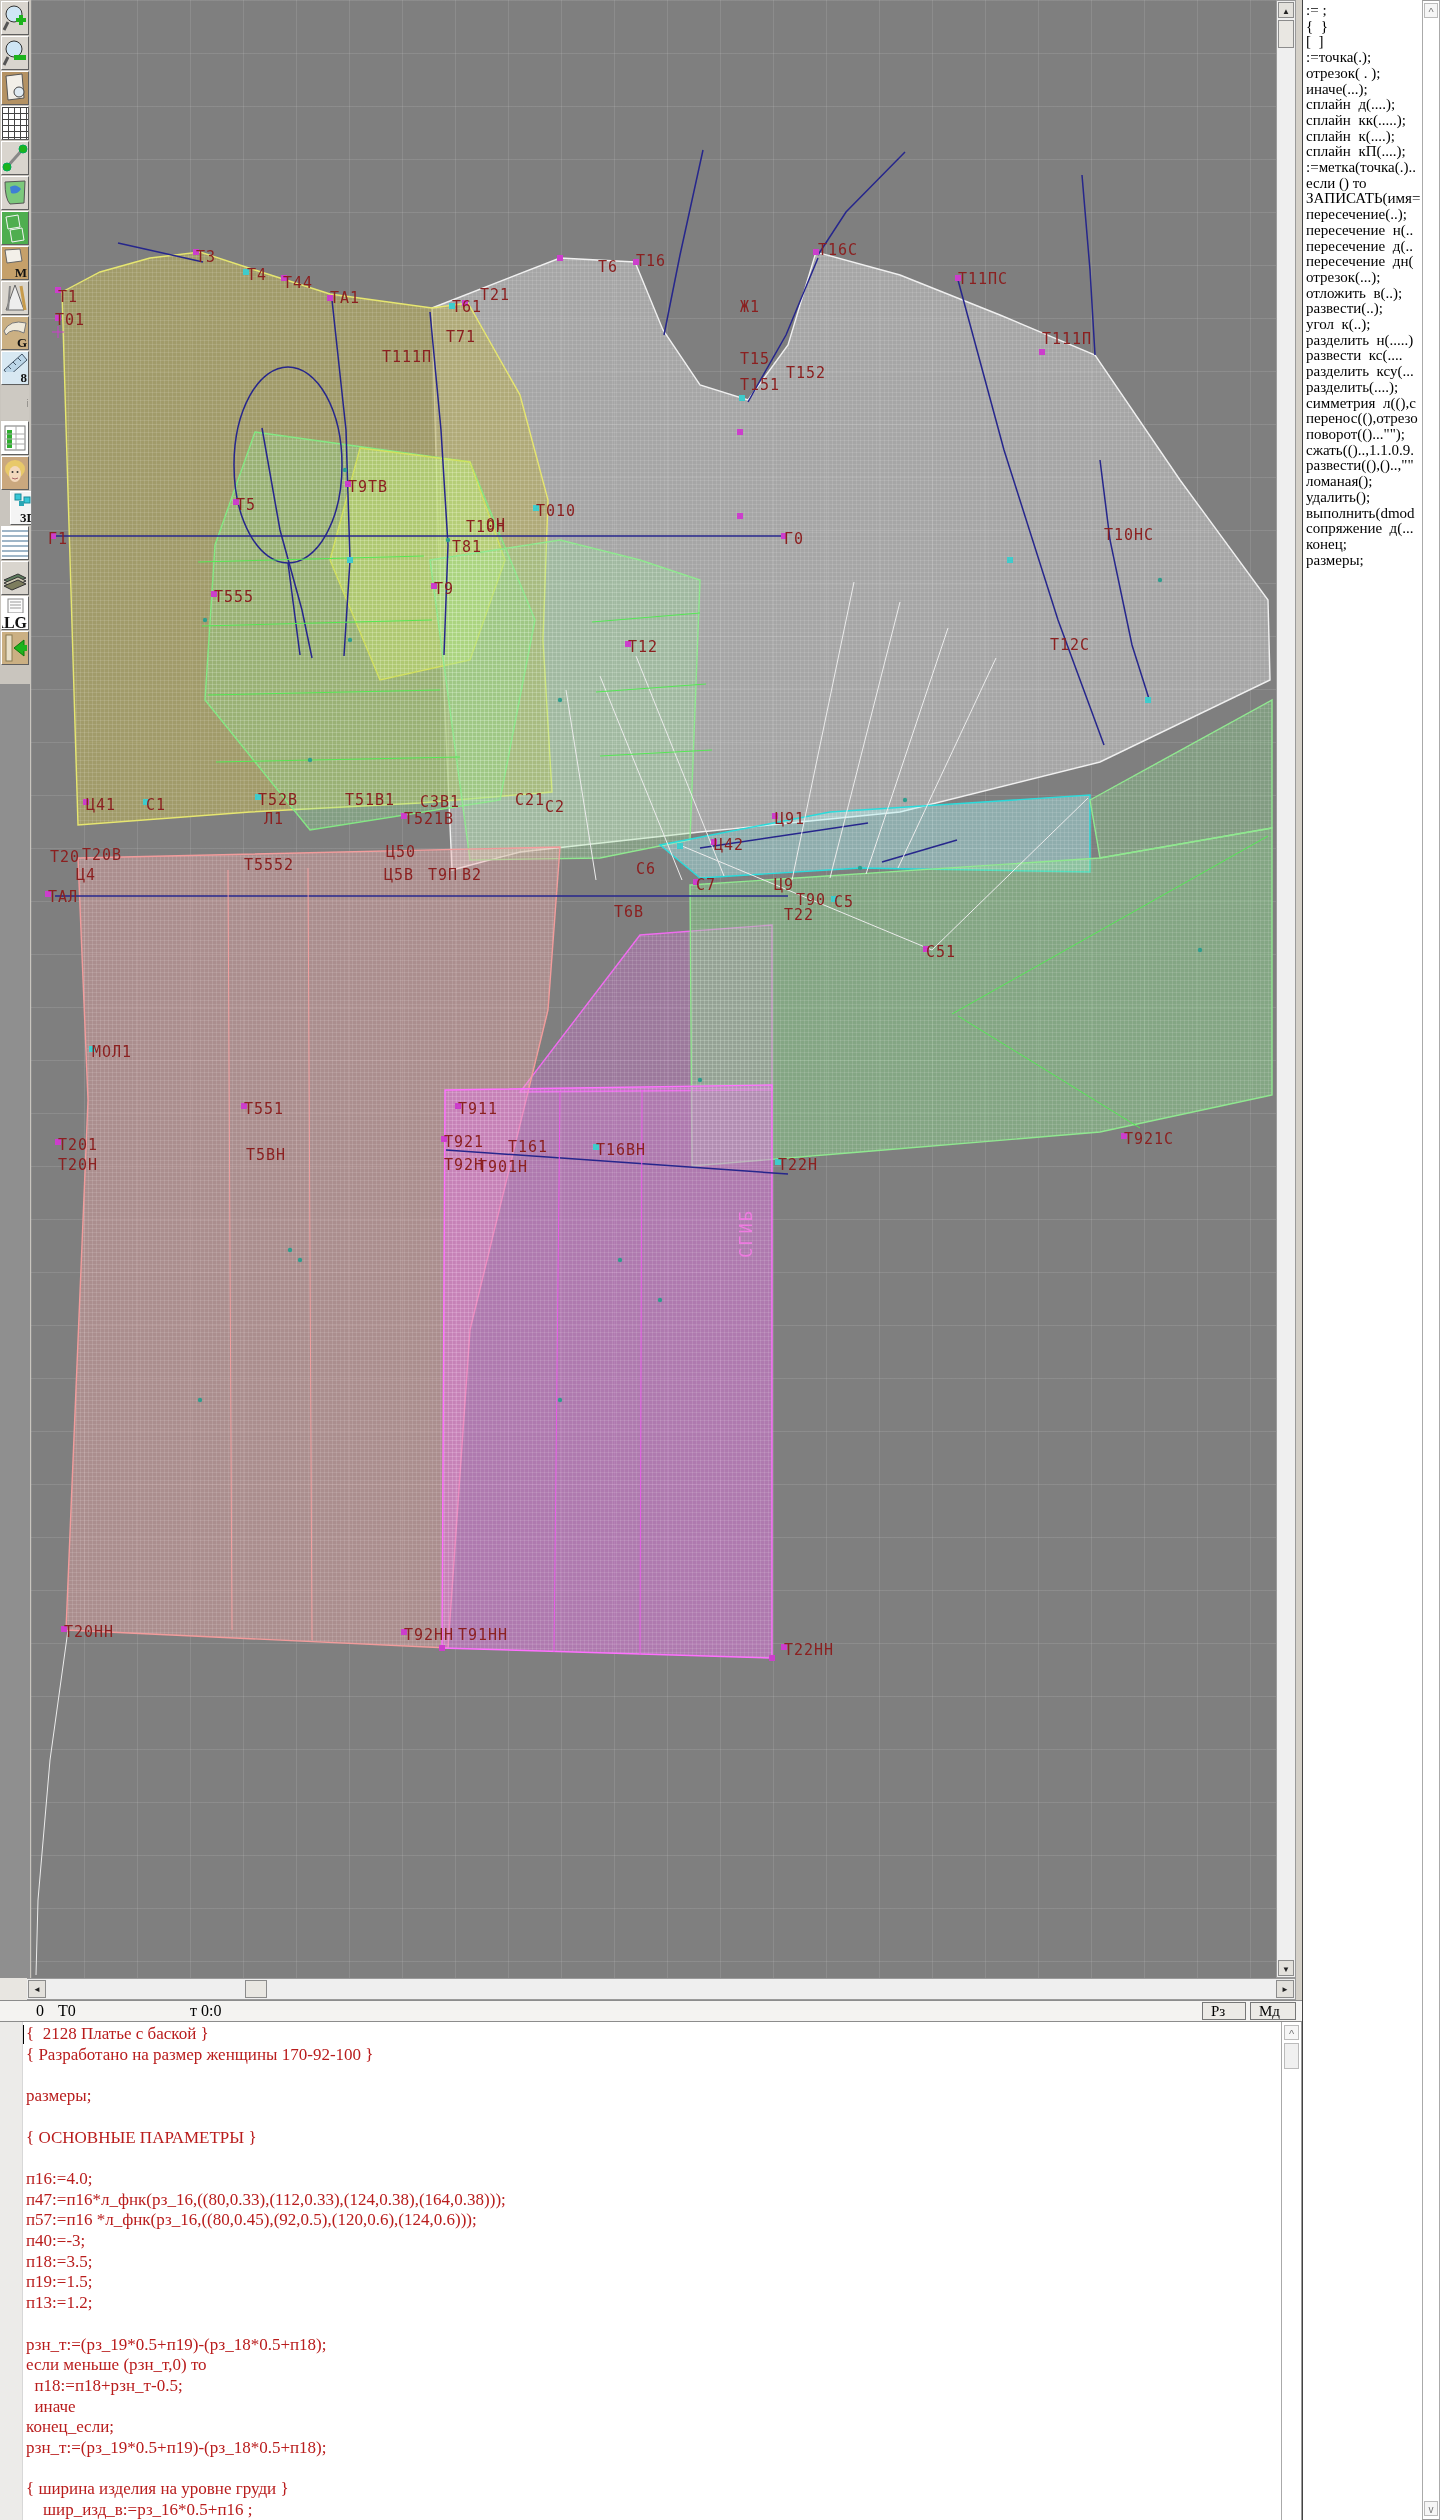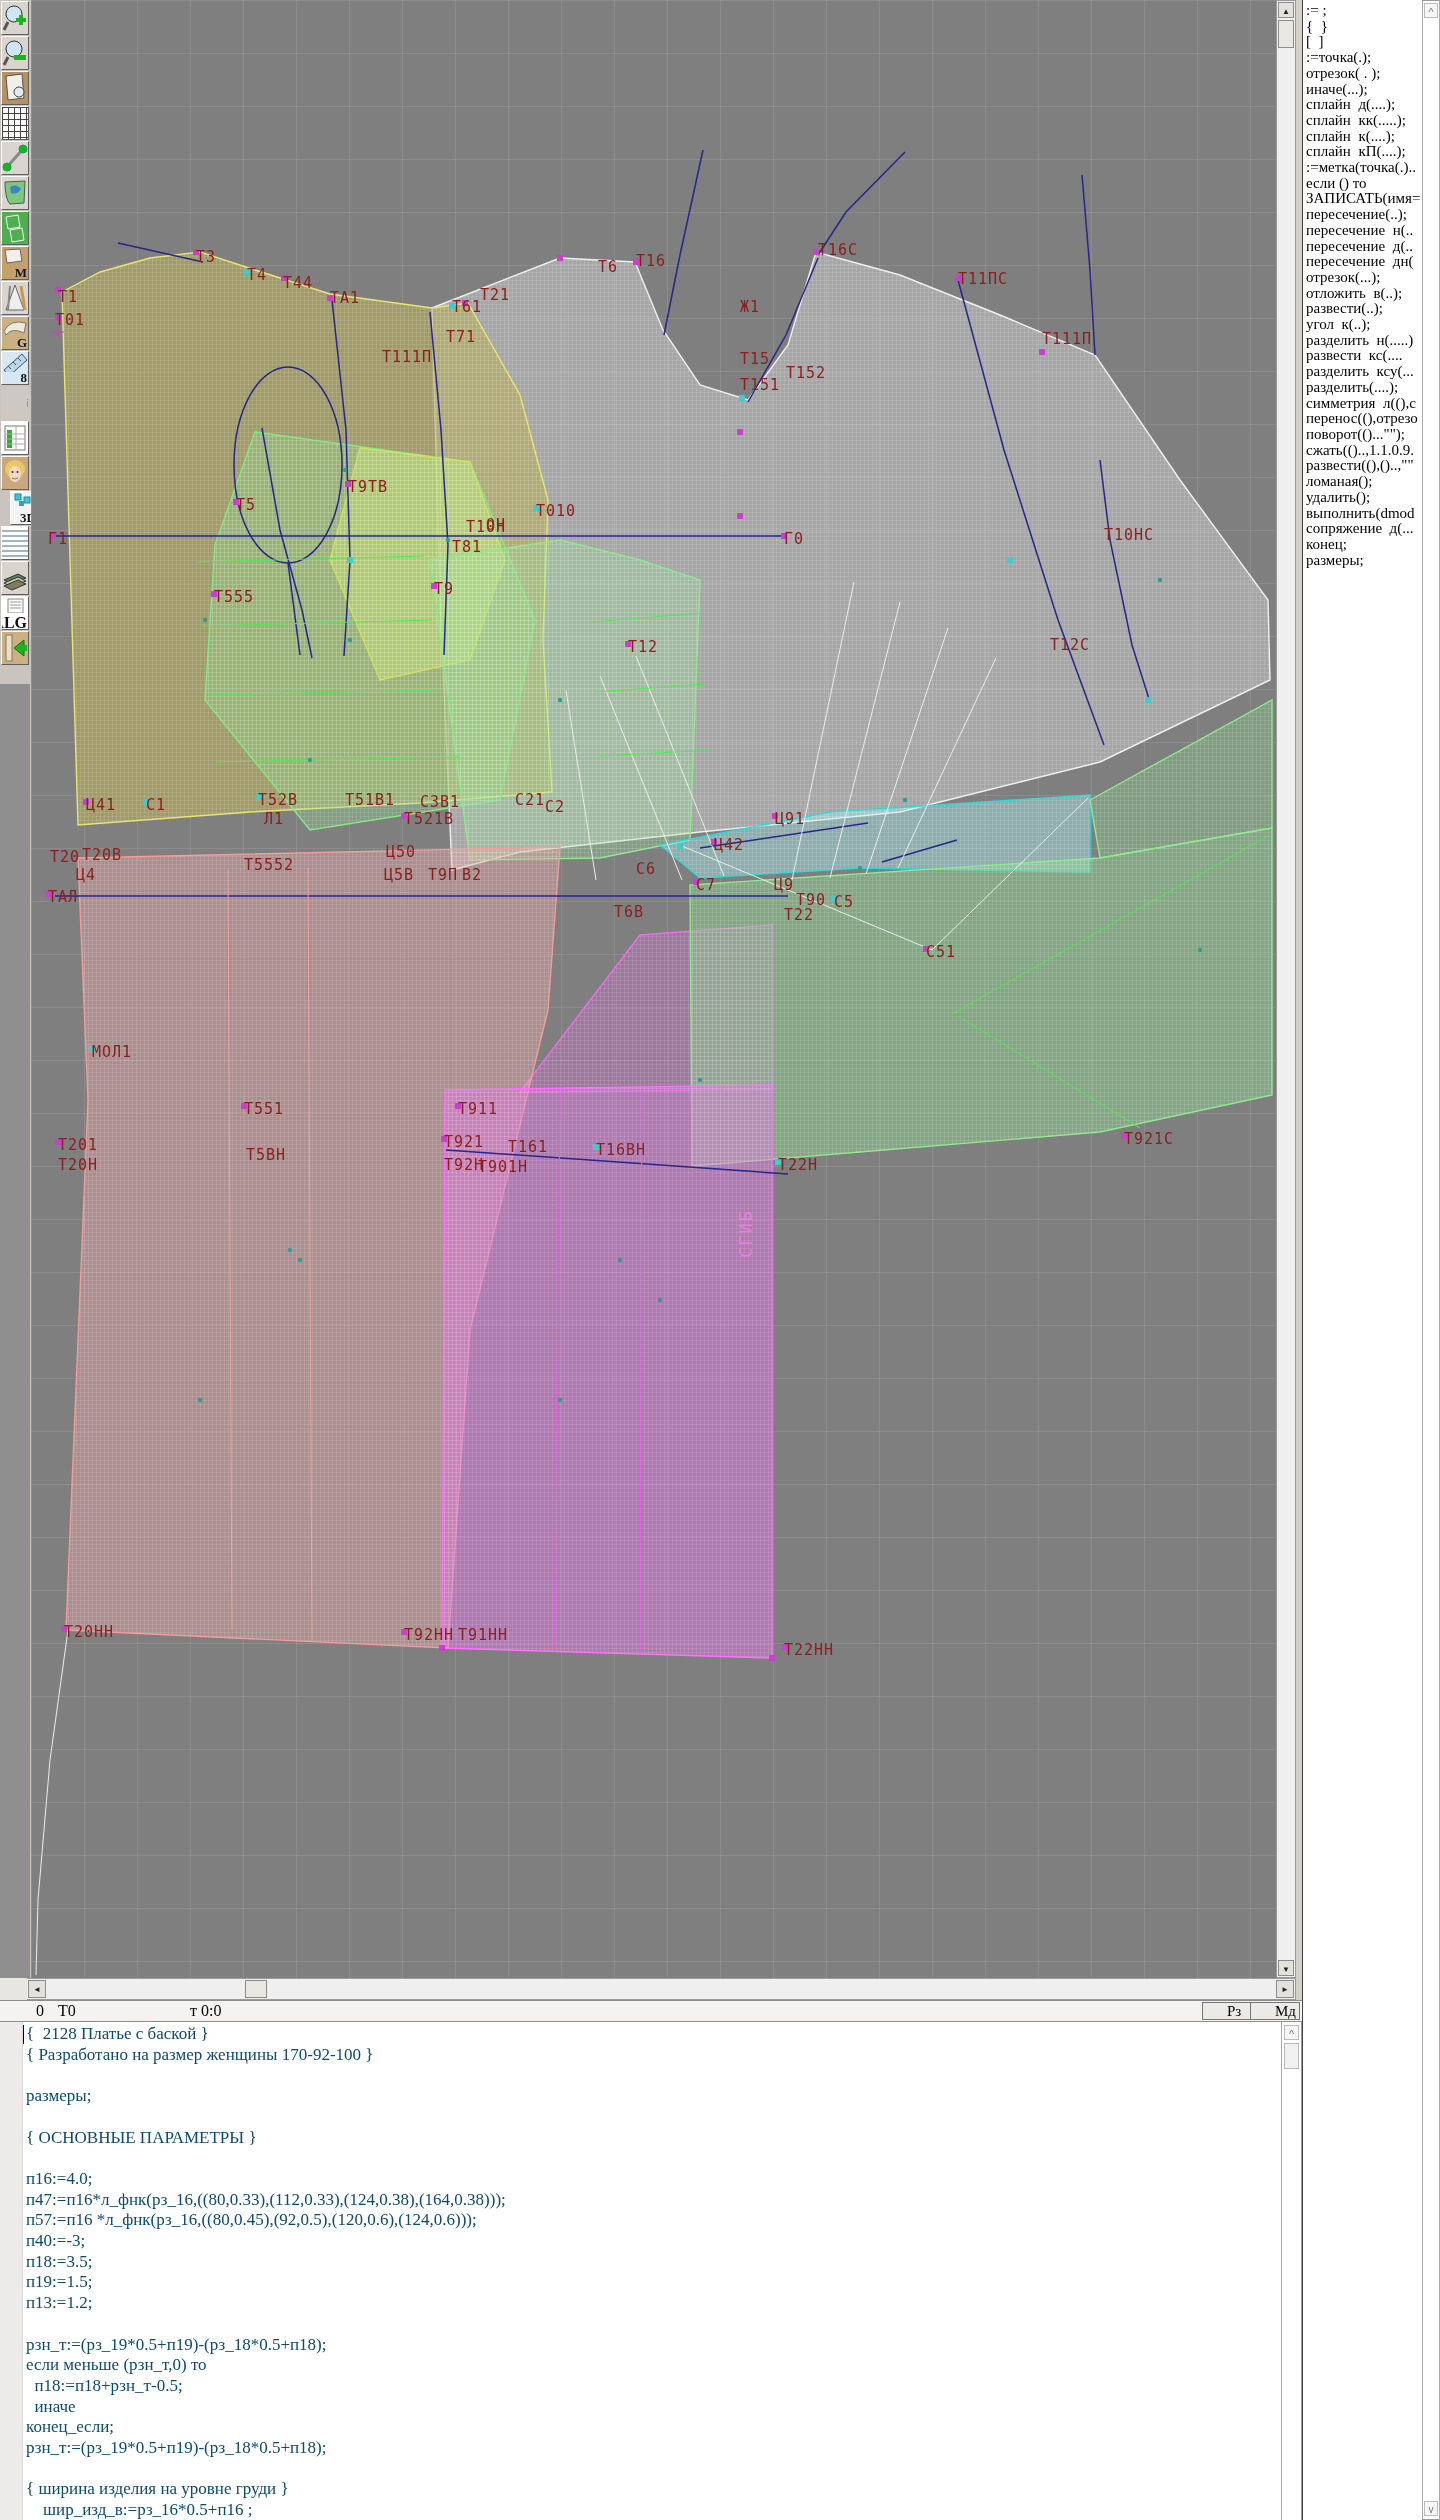--- a/index.html
+++ b/index.html
@@ -31,28 +31,28 @@
   .sthumb{position:absolute;background:#e9e7e2;border:1px solid #8c8c8c;box-sizing:border-box;}
   #vscroll{left:1276px;top:0;width:20px;height:1978px;}
   #hscroll{left:27px;top:1978px;width:1269px;height:22px;border-left:none;}
   #hscroll-gutter{position:absolute;left:0;top:1978px;width:27px;height:22px;background:#e8e6e1;}
 
   
   #statusrow{position:absolute;left:0;top:2000px;width:1302px;height:22px;background:#f4f3f1;
              border-top:1px solid #8c8c8c;border-bottom:1px solid #8c8c8c;box-sizing:border-box;
              font-family:"Liberation Serif",serif;font-size:16px;color:#000;}
   #statusrow span{position:absolute;top:1px;}
-  .stbtn{position:absolute;top:1px;height:18px;padding:0 24px;background:#eceae6;border:1px solid #777;
+  .stbtn{position:absolute;top:1px;height:18px;padding:0 8px;background:#eceae6;border:1px solid #777;
          font-family:"Liberation Serif",serif;font-size:15px;line-height:17px;box-sizing:border-box;}
 
   
   #editor{position:absolute;left:0;top:2022px;width:1281px;height:498px;background:#fff;overflow:hidden;}
   #editor .gutter{position:absolute;left:0;top:0;width:22px;height:498px;background:#ecebe9;border-right:1px solid #d8d8d8;}
   #editor .lines{position:absolute;left:26px;top:2px;white-space:pre;font-family:"Liberation Serif",serif;
-                 font-size:17px;line-height:20.7px;color:#0c4a6e;}
+                 font-size:17px;line-height:20.7px;color:#b91c1c;}
   #caret{position:absolute;left:23px;top:3px;width:1px;height:19px;background:#000;}
   #edscroll{left:1281px;top:2022px;width:21px;height:498px;background:#fff;border-left:1px solid #aaa;}
 
   
   #cmdpanel{position:absolute;left:1302px;top:0;width:120px;height:2520px;background:#fff;border-left:1px solid #444;
             box-sizing:border-box;overflow:hidden;}
   #cmdpanel .cmd{white-space:pre;font-family:"Liberation Serif",serif;font-size:15px;line-height:15.7px;color:#000;
                  padding-left:3px;}
   #cmdscroll{left:1422px;top:0;width:18px;height:2520px;background:#fff;border-left:1px solid #aaa;border-right:1px solid #aaa;}
 

